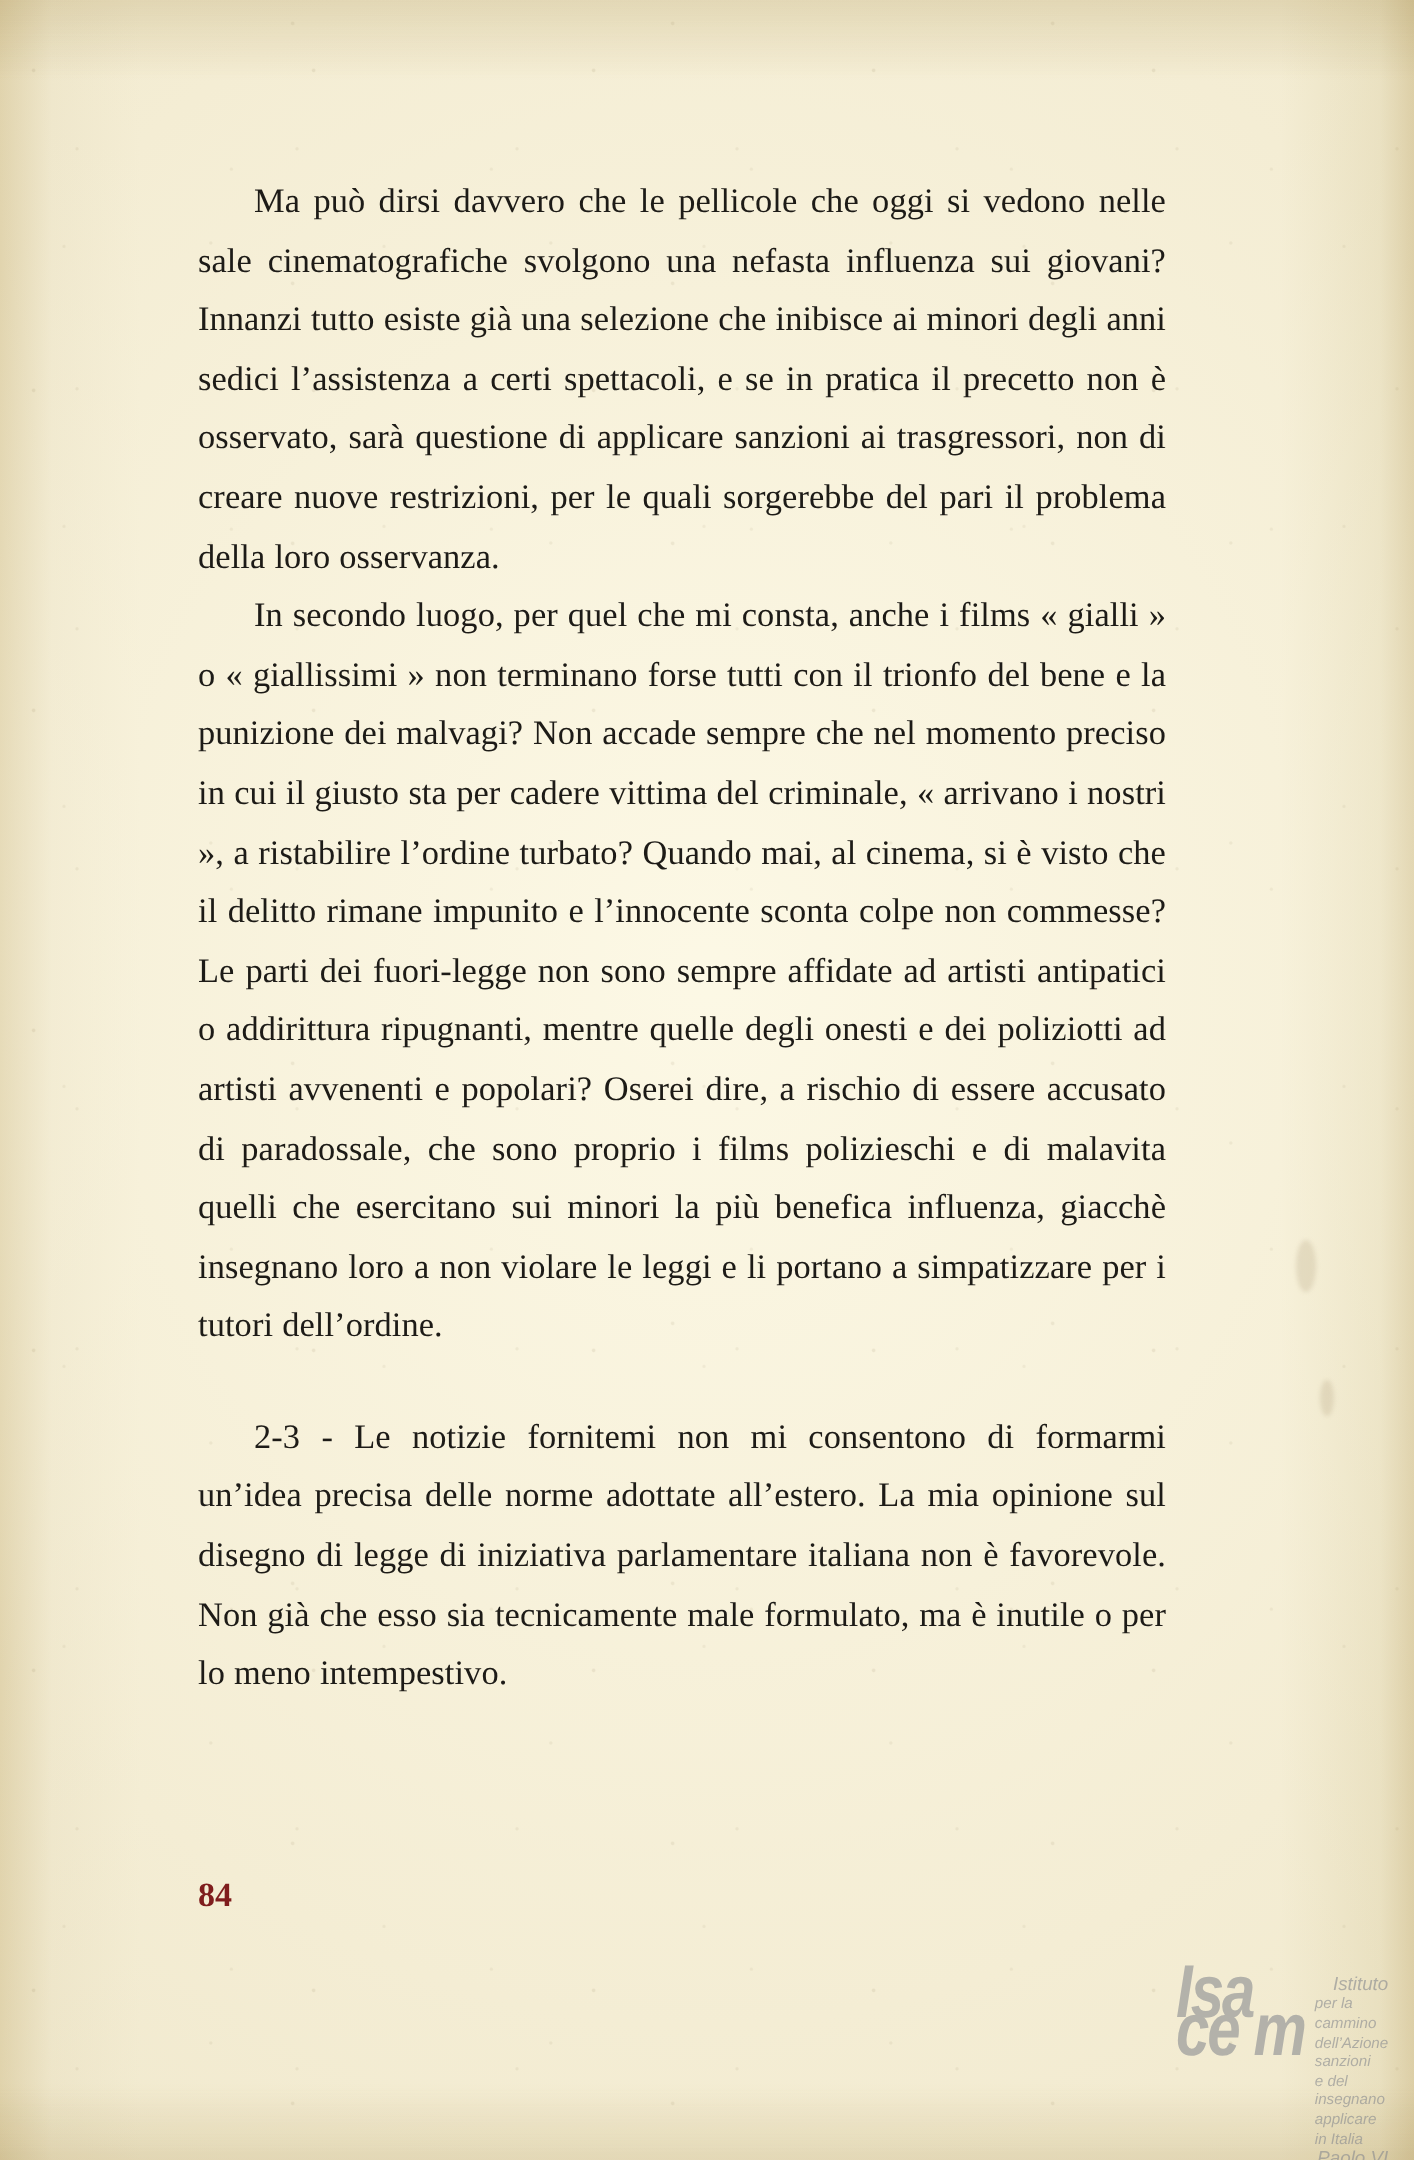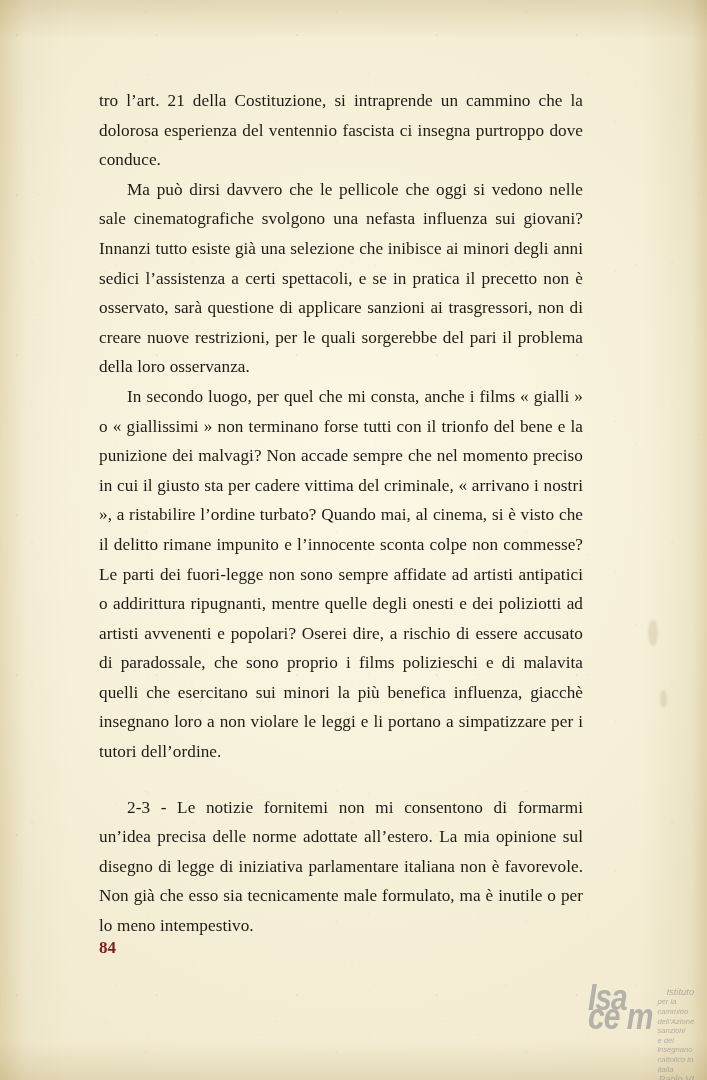--- a/index.html
+++ b/index.html
@@ -132,32 +132,31 @@
 </head>
 <body>
 
 <div class="page"></div>
 <div class="speckle"></div>
 
 <div class="smudge" style="left:648px; top:620px; width:10px; height:26px;"></div>
 <div class="smudge" style="left:660px; top:690px; width:7px; height:18px;"></div>
 
 <div class="content">
-  <p class="para">tro l’art. 21 della Costituzione, si intraprende un cammino che la dolorosa esperienza del ventennio fascista ci insegna purtroppo dove conduce.</p>
   <p class="para indent">Ma può dirsi davvero che le pellicole che oggi si vedono nelle sale cinematografiche svolgono una nefasta influenza sui giovani? Innanzi tutto esiste già una selezione che inibisce ai minori degli anni sedici l’assistenza a certi spettacoli, e se in pratica il precetto non è osservato, sarà questione di applicare sanzioni ai trasgressori, non di creare nuove restrizioni, per le quali sorgerebbe del pari il problema della loro osservanza.</p>
   <p class="para indent">In secondo luogo, per quel che mi consta, anche i films « gialli » o « giallissimi » non terminano forse tutti con il trionfo del bene e la punizione dei malvagi? Non accade sempre che nel momento preciso in cui il giusto sta per cadere vittima del criminale, « arrivano i nostri », a ristabilire l’ordine turbato? Quando mai, al cinema, si è visto che il delitto rimane impunito e l’innocente sconta colpe non commesse? Le parti dei fuori-legge non sono sempre affidate ad artisti antipatici o addirittura ripugnanti, mentre quelle degli onesti e dei poliziotti ad artisti avvenenti e popolari? Oserei dire, a rischio di essere accusato di paradossale, che sono proprio i films polizieschi e di malavita quelli che esercitano sui minori la più benefica influenza, giacchè insegnano loro a non violare le leggi e li portano a simpatizzare per i tutori dell’ordine.</p>
   <p class="para indent gap">2-3 - Le notizie fornitemi non mi consentono di formarmi un’idea precisa delle norme adottate all’estero. La mia opinione sul disegno di legge di iniziativa parlamentare italiana non è favorevole. Non già che esso sia tecnicamente male formulato, ma è inutile o per lo meno intempestivo.</p>
 </div>
 
 <div class="page-number">84</div>
 
 <div class="stamp">
   <div class="stamp-mark">Isa
 ce m</div>
   <div class="stamp-text">
     <div class="big">Istituto</div>
     <div>per la cammino</div>
     <div>dell’Azione sanzioni</div>
     <div>e del insegnano</div>
-    <div>cattolico in Italia</div>
+    <div>applicare in Italia</div>
     <div class="big">Paolo VI</div>
   </div>
 </div>
 
 </body></html>

